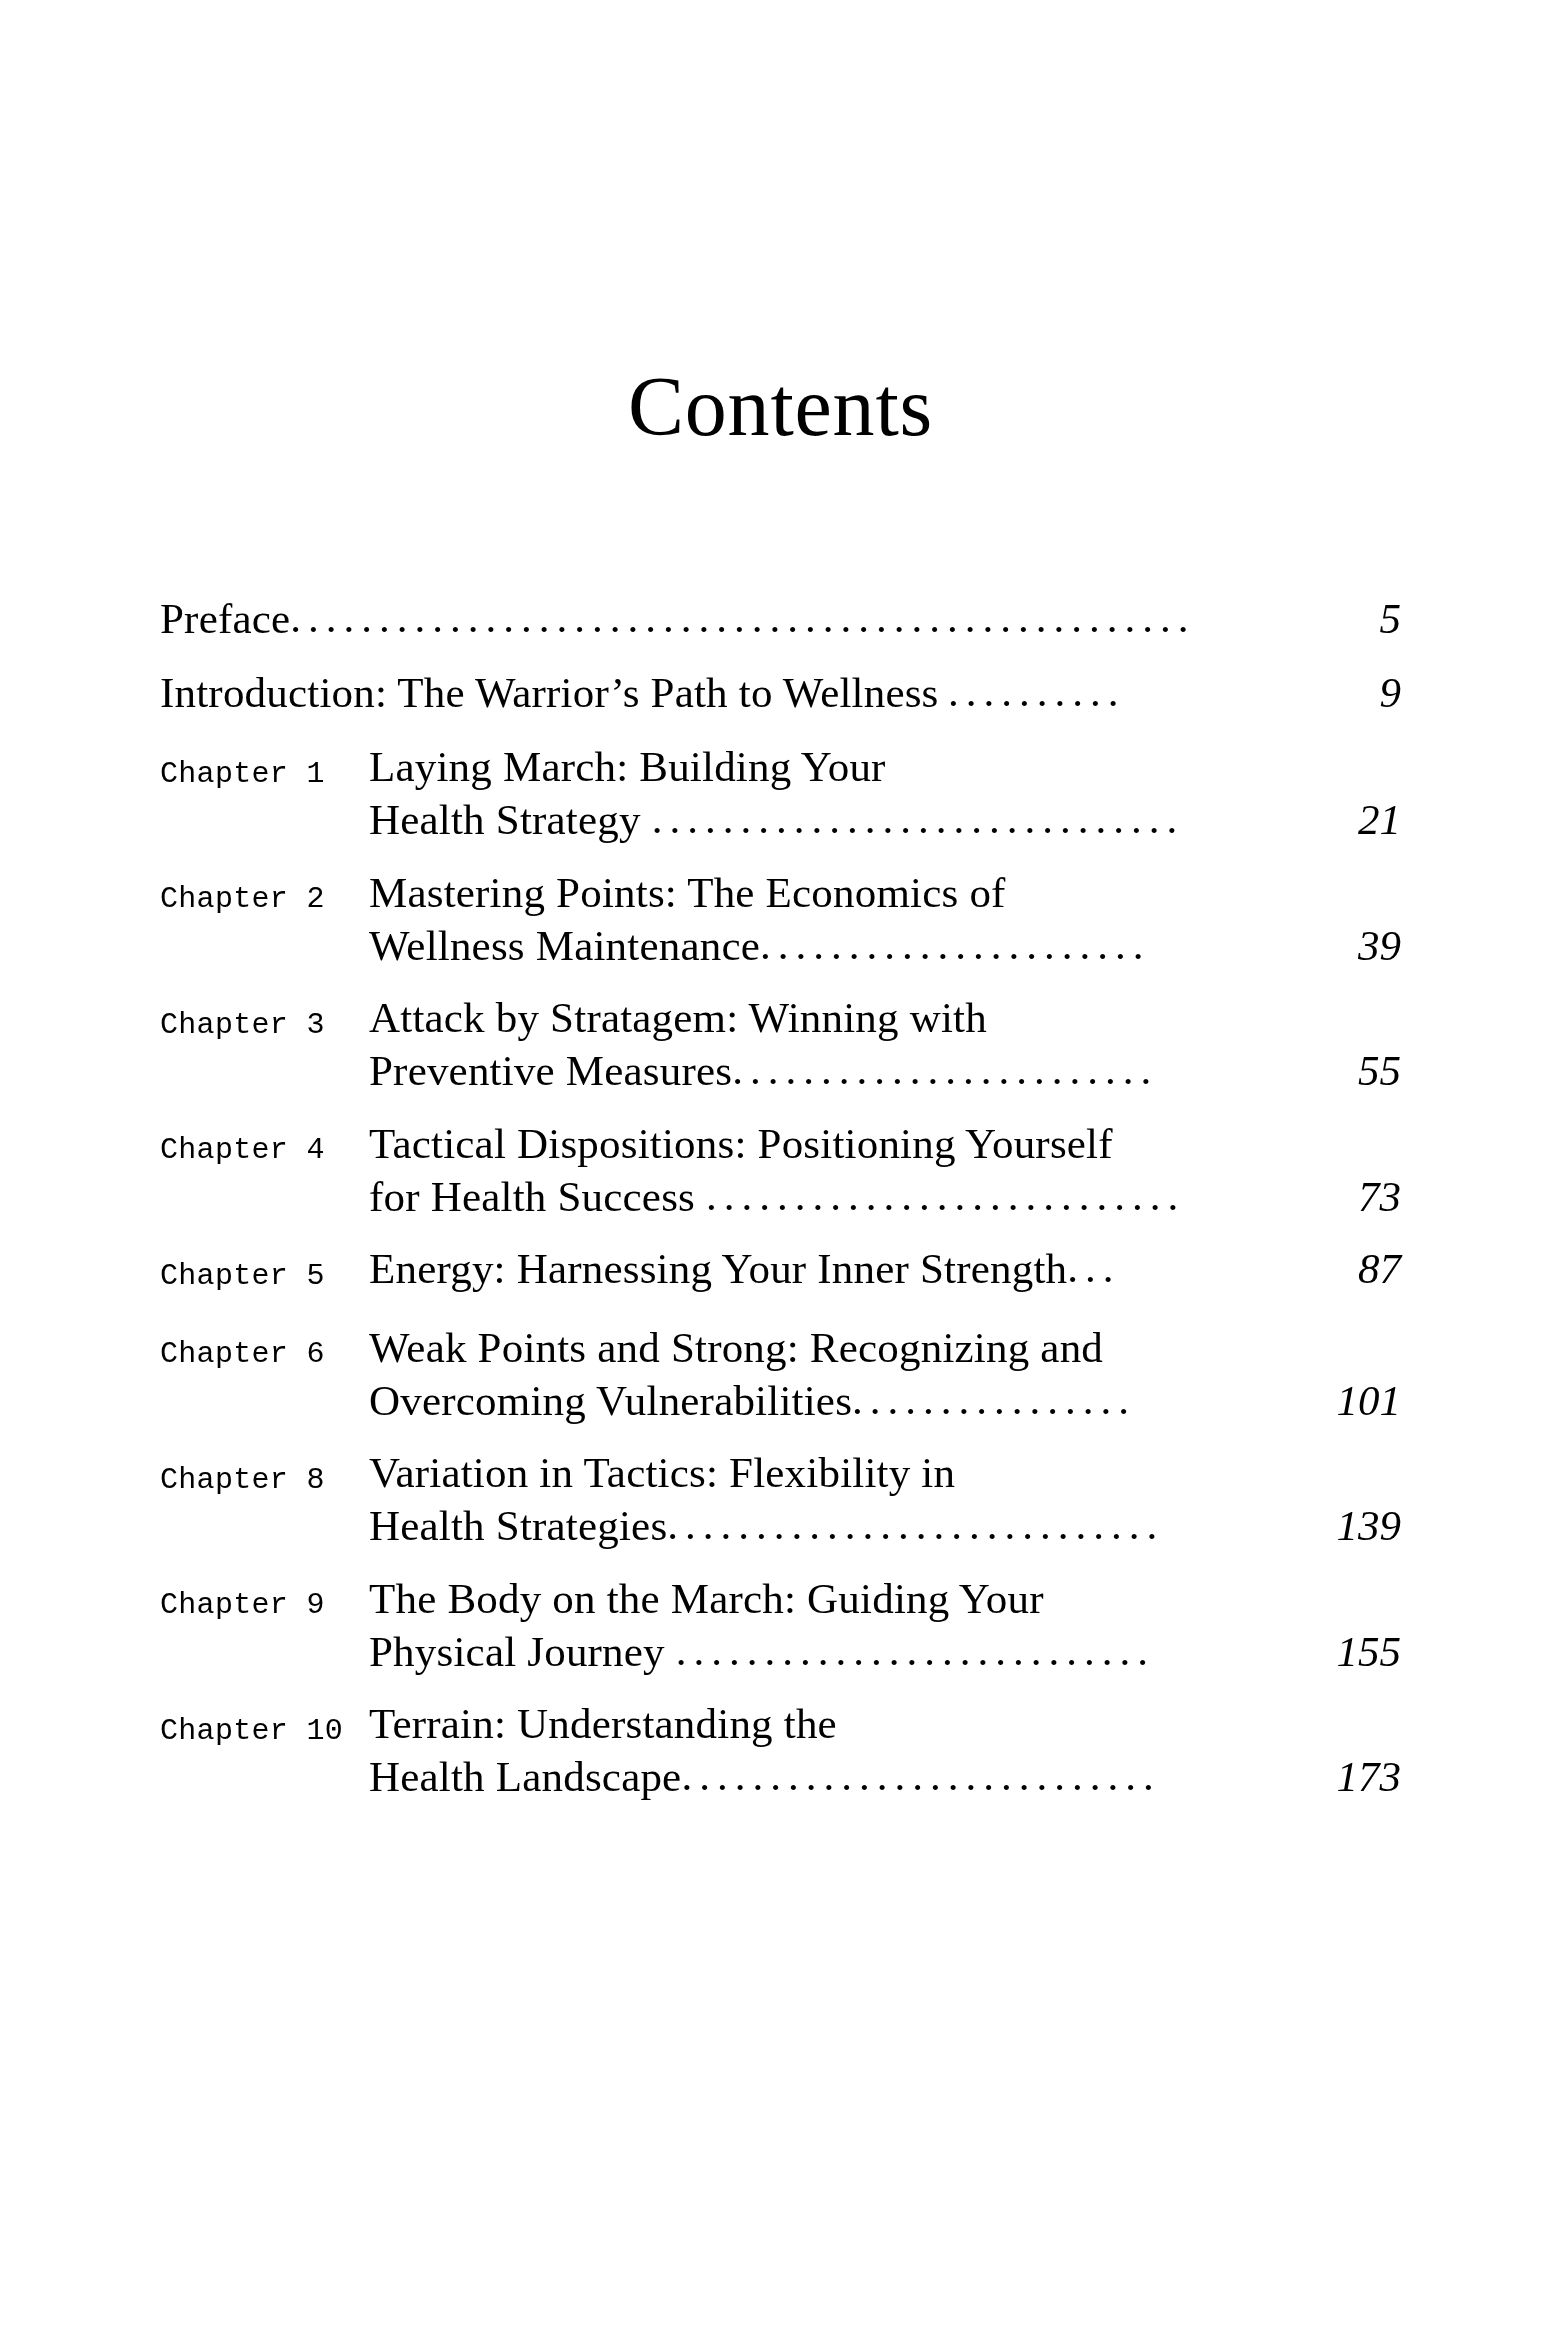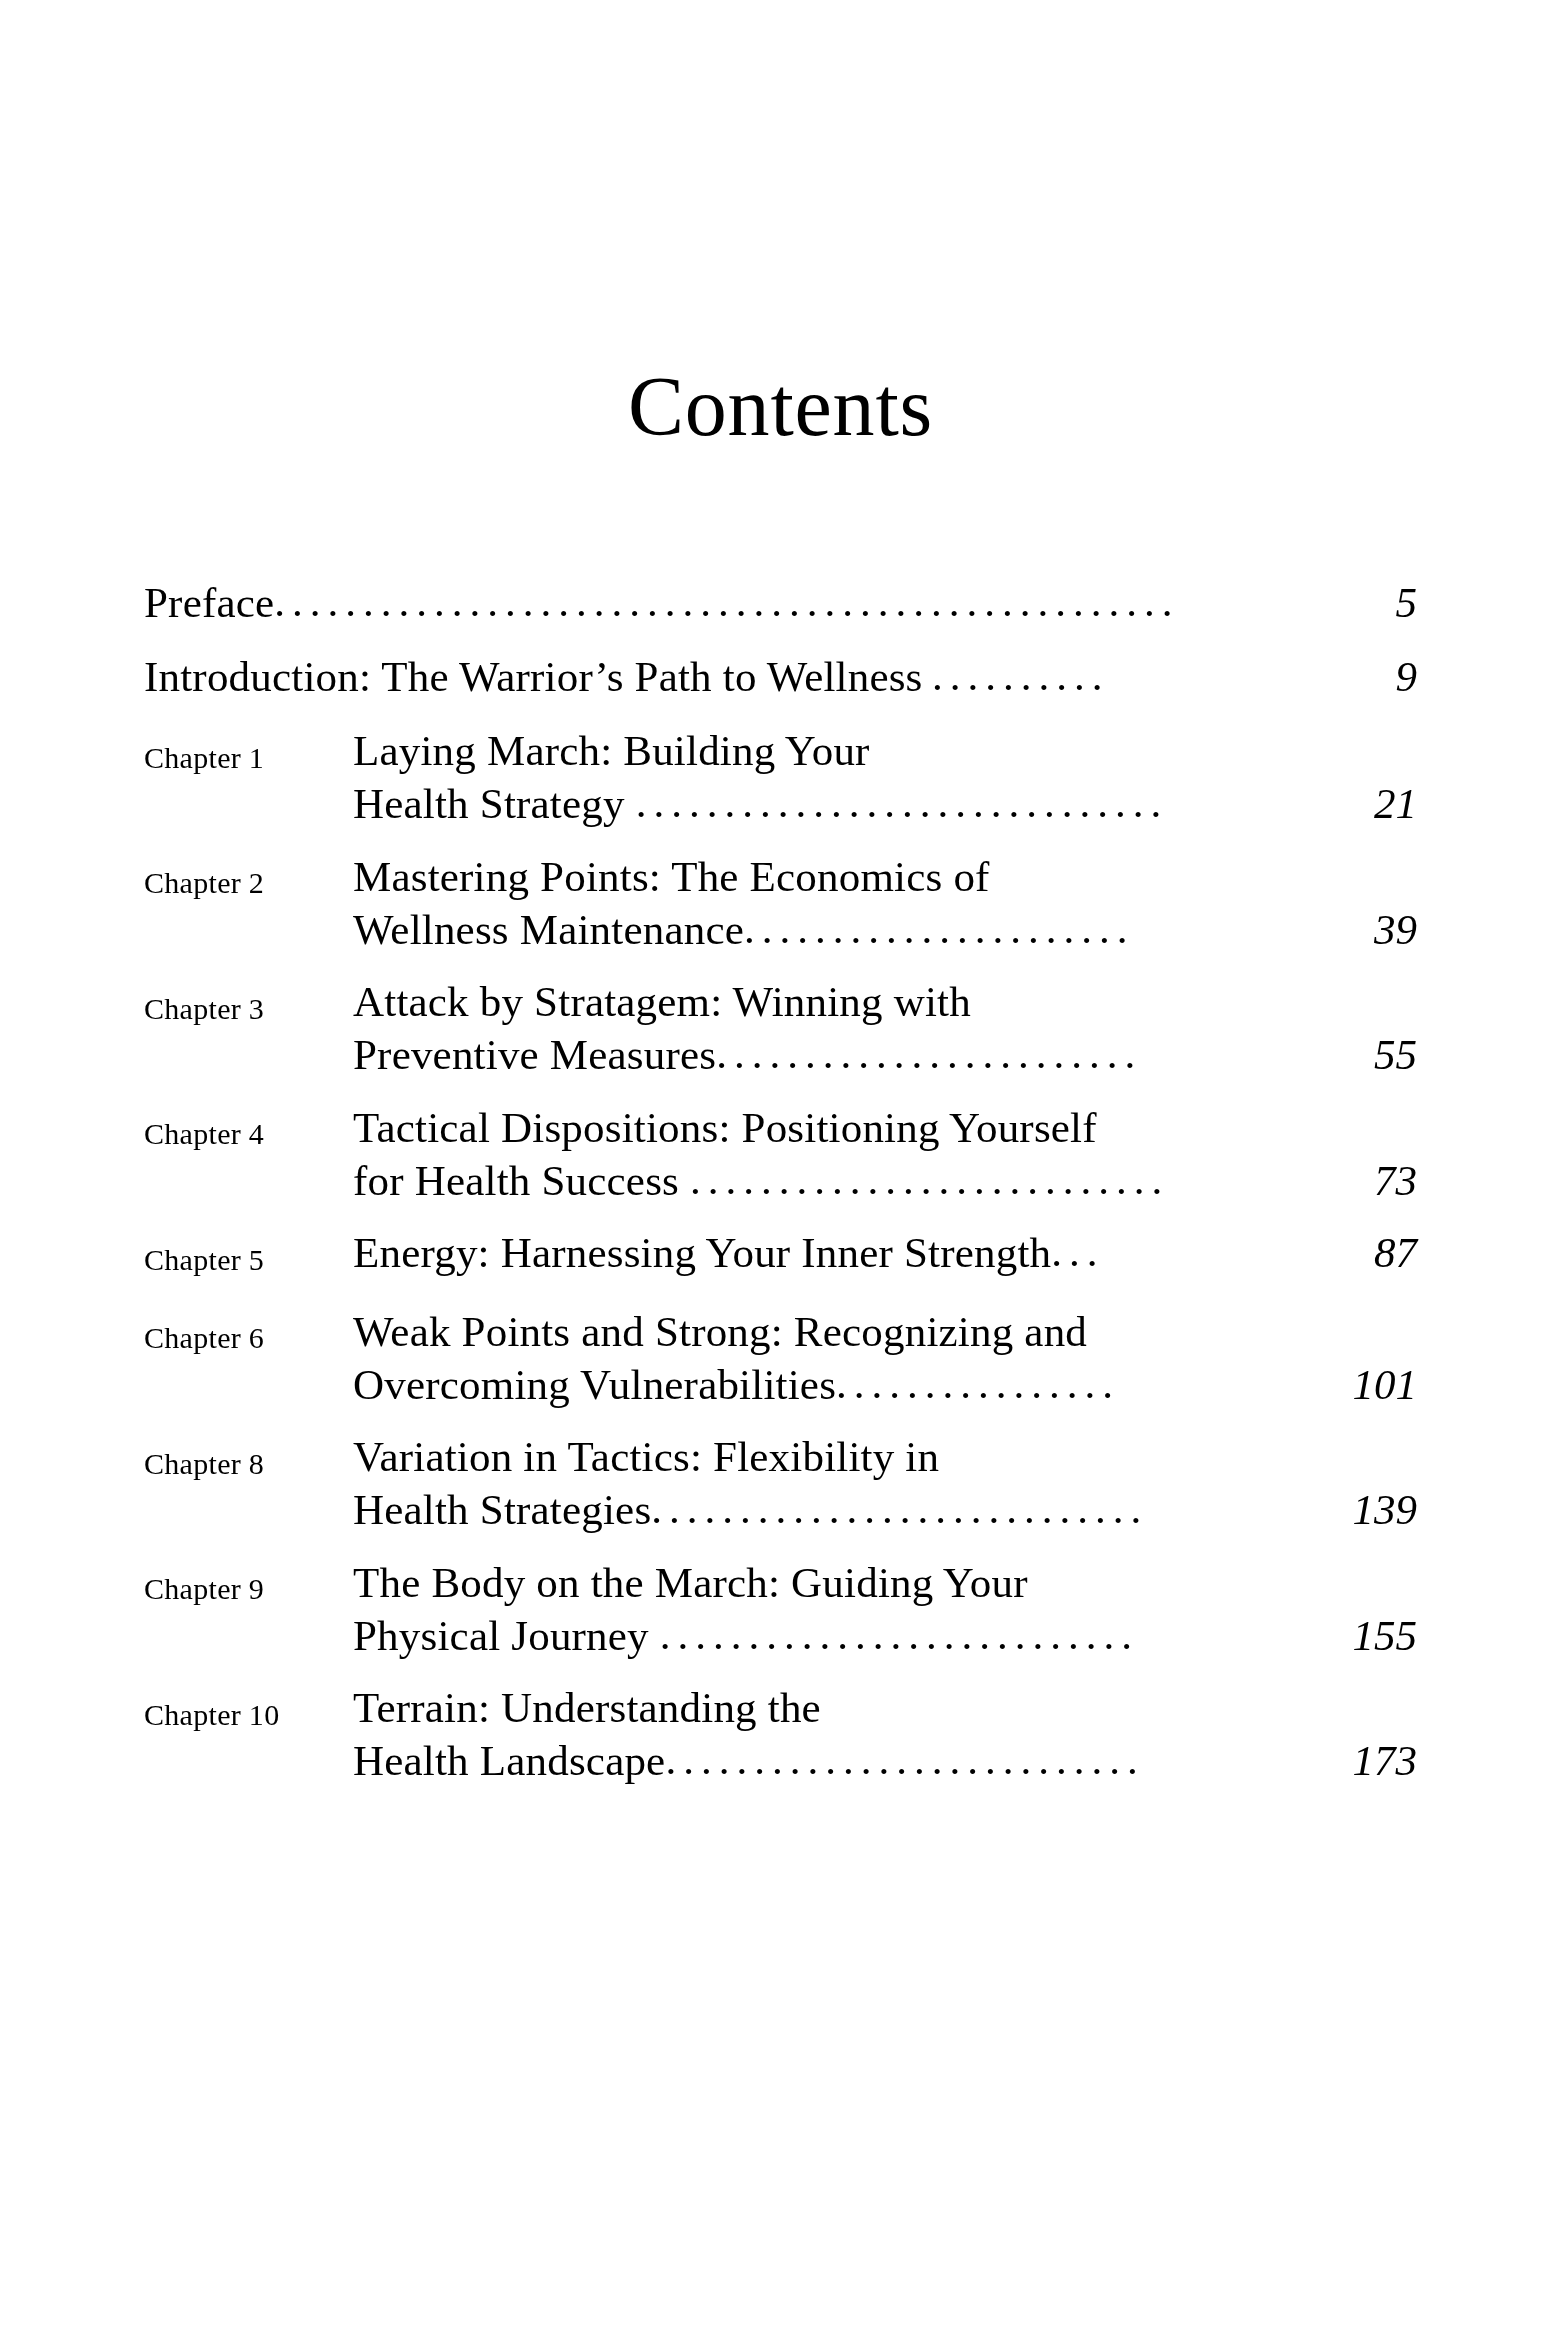--- a/index.html
+++ b/index.html
@@ -31,21 +31,21 @@
     font-size: 84px;
     font-weight: 400;
     letter-spacing: 0.8px;
     line-height: 1;
     margin: 0;
     padding-top: 365px;
   }
 
   
   .toc-list {
-    margin: 0;
+    margin: 16px;
     padding: 0;
     list-style: none;
     position: relative;
     top: 131px;
   }
 
   
   .front-entry {
     display: flex;
     align-items: baseline;
@@ -88,21 +88,21 @@
 
   
   .chapter-entry {
     display: flex;
     align-items: flex-start;
     width: 100%;
     margin-bottom: 26.5px;
   }
   .chapter-label {
     flex: 0 0 209px;
-    font-family: Liberation Serif, serif;
+    font-family: Liberation Mono, monospace;
     font-size: 30px;
     line-height: 1.48;
     letter-spacing: 0.3px;
     padding-top: 7.8px;
     white-space: nowrap;
   }
   .chapter-body {
     flex: 1 1 auto;
     min-width: 0;
   }

